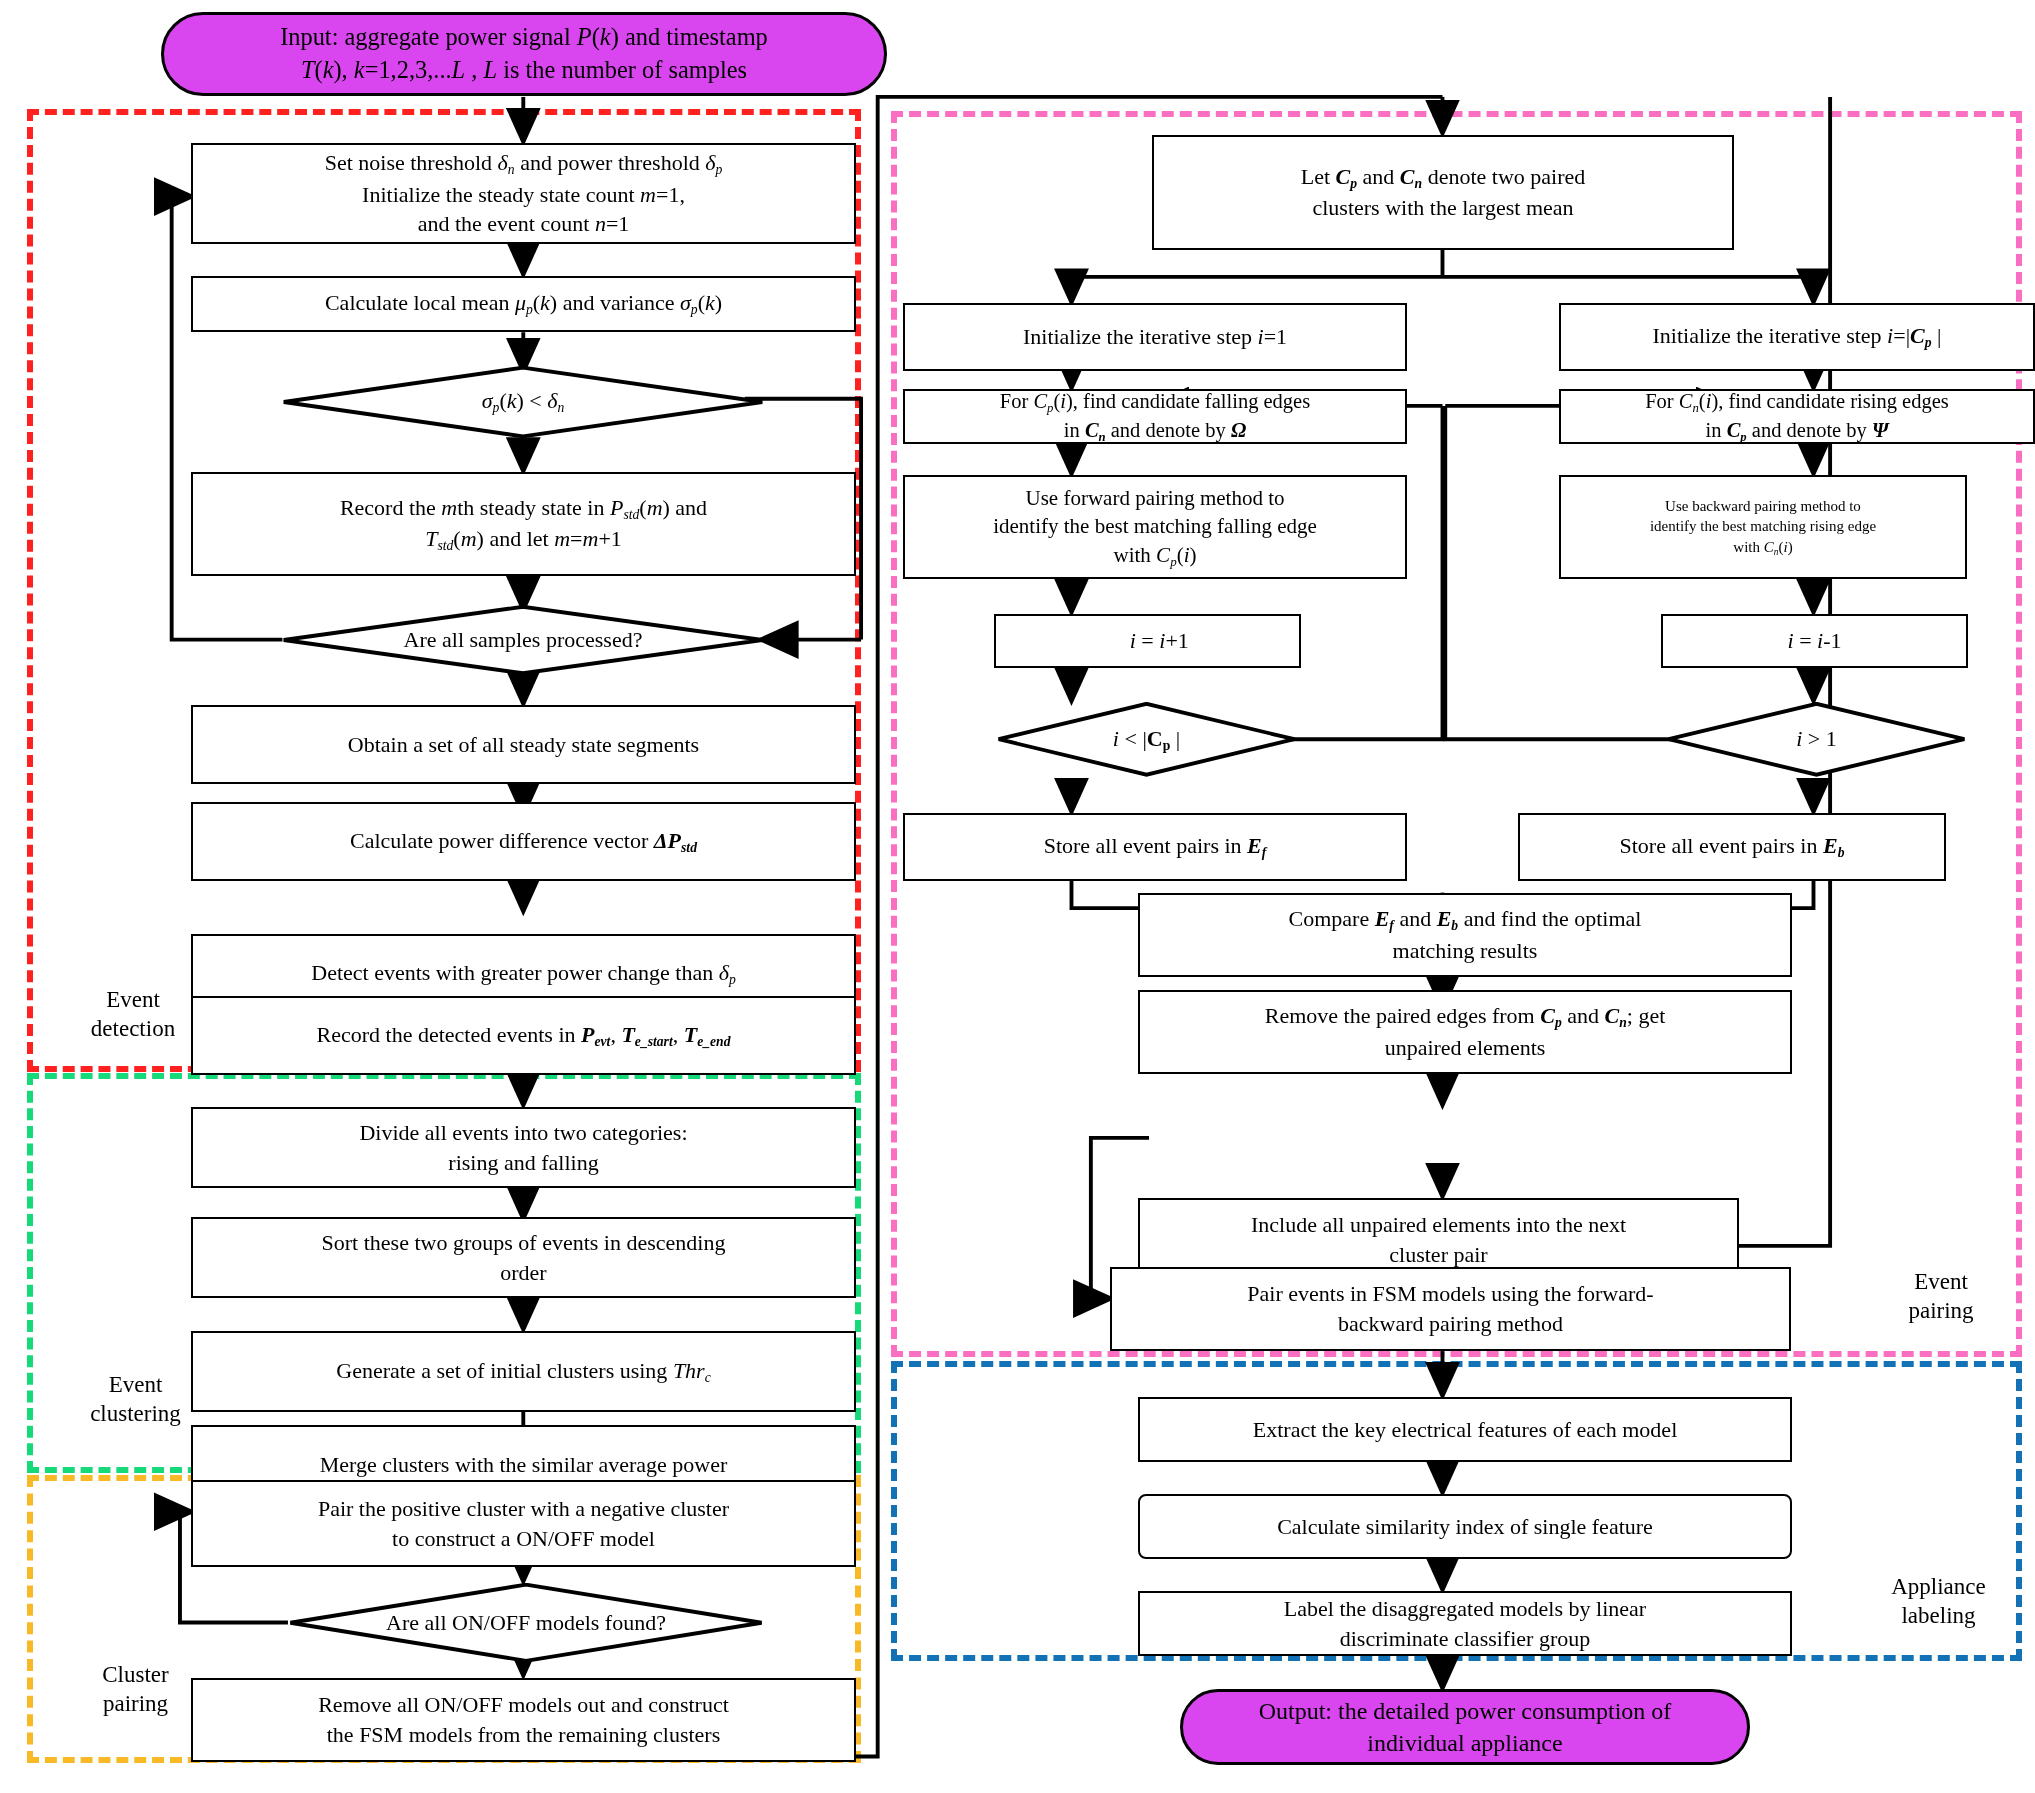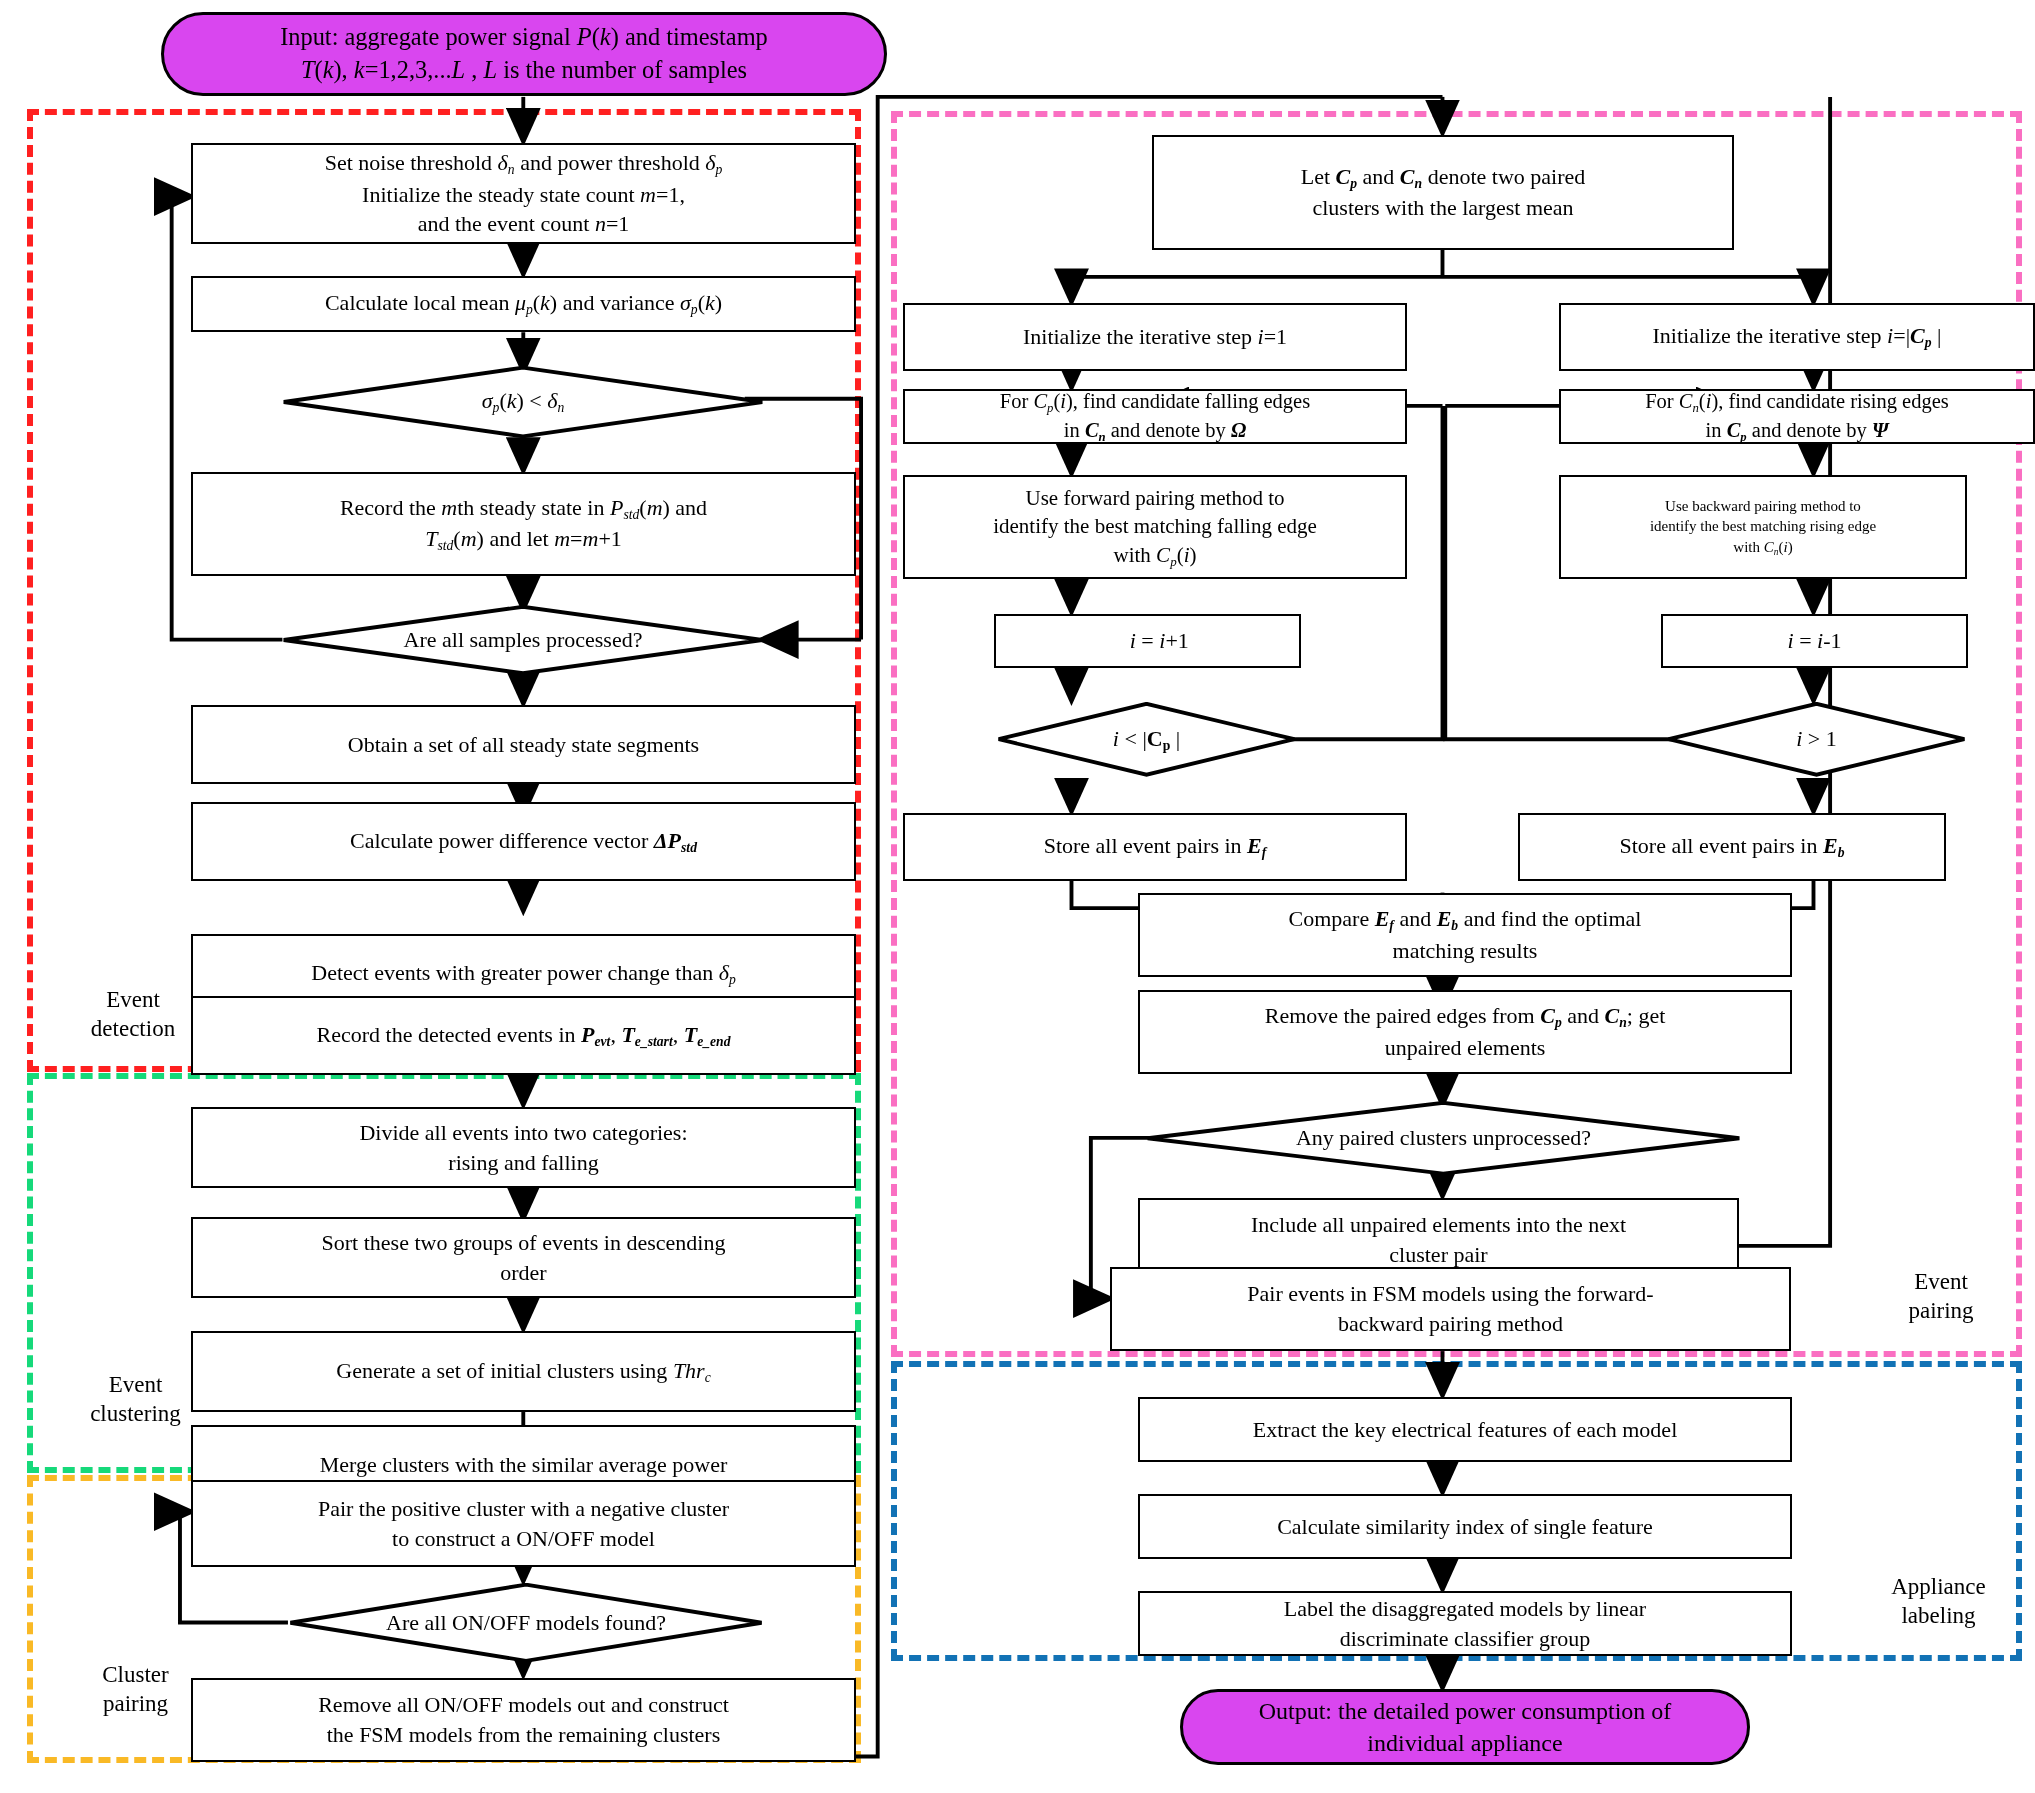--- a/index.html
+++ b/index.html
@@ -261,42 +261,34 @@
   </div>
 
   <div class="node" style="left:1138px;top:893px;width:654px;height:84px;">
     <span>Compare <span class="bi">E</span><sub class="bi">f</sub> and <span class="bi">E</span><sub class="bi">b</sub> and find the optimal<br>matching results</span>
   </div>
 
   <div class="node" style="left:1138px;top:990px;width:654px;height:84px;">
     <span>Remove the paired edges from <span class="bi">C</span><sub class="bi">p</sub> and <span class="bi">C</span><sub class="bi">n</sub>; get<br>unpaired elements</span>
   </div>
 
-  <div class="diamond" style="left:1146px;top:1101px;width:595px;height:75px;">
-    <svg width="595" height="75" viewBox="0 0 1075 135">
-        <polygon points="537,3 1072,67 537,131 3,67" fill="#fff" stroke="#000" stroke-width="7"></polygon>
-      </svg>
-    <div class="dtext">
-        <span>Any paired clusters unprocessed?</span>
-      </div>
-  </div>
 
   <div class="node" style="left:1138px;top:1198px;width:601px;height:84px;">
     <span>Include all unpaired elements into the next<br>cluster pair</span>
   </div>
 
   <div class="node" style="left:1110px;top:1267px;width:681px;height:84px;">
     <span>Pair events in FSM models using the forward-<br>backward pairing method</span>
   </div>
 
   <div class="node" style="left:1138px;top:1397px;width:654px;height:65px;">
     <span>Extract the key electrical features of each model</span>
   </div>
 
-  <div class="node" style="left:1138px;top:1494px;width:654px;height:65px;">
+  <div class="node" style="left:1138px;top:1494px;width:654px;height:65px;border-radius:8px;">
     <span>Calculate similarity index of single feature</span>
   </div>
 
   <div class="node" style="left:1138px;top:1591px;width:654px;height:65px;">
     <span>Label the disaggregated models  by linear<br>discriminate classifier group</span>
   </div>
 
   <div class="node term" style="left:1180px;top:1689px;width:570px;height:76px;font-size:24px;">
     <span>Output: the detailed power consumption of<br>individual appliance</span>
   </div>

